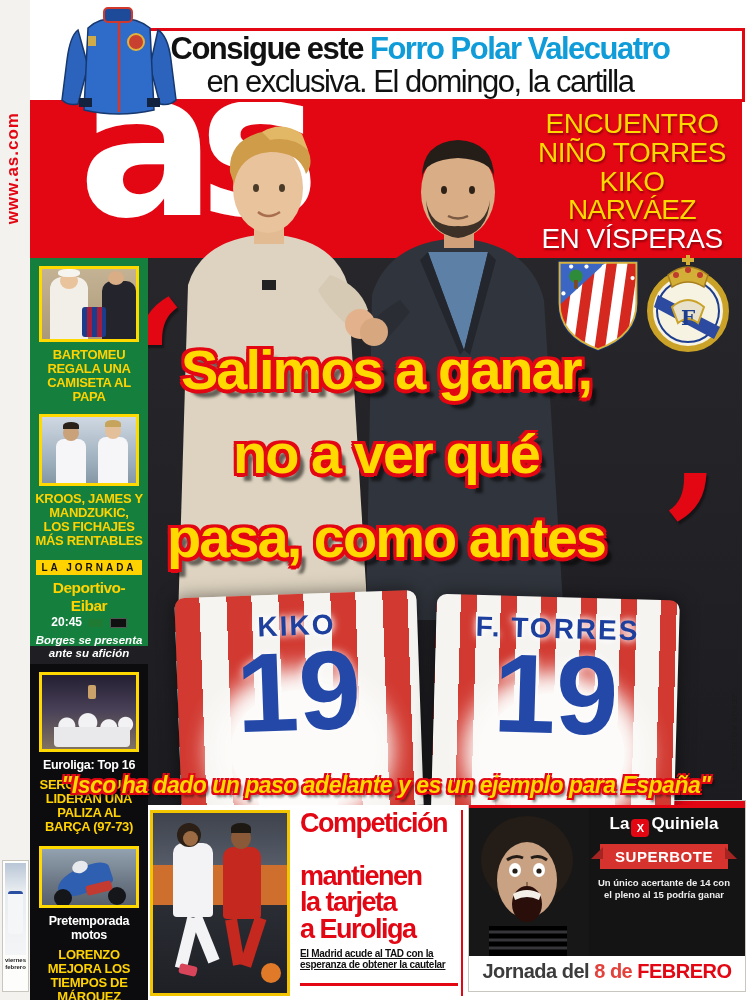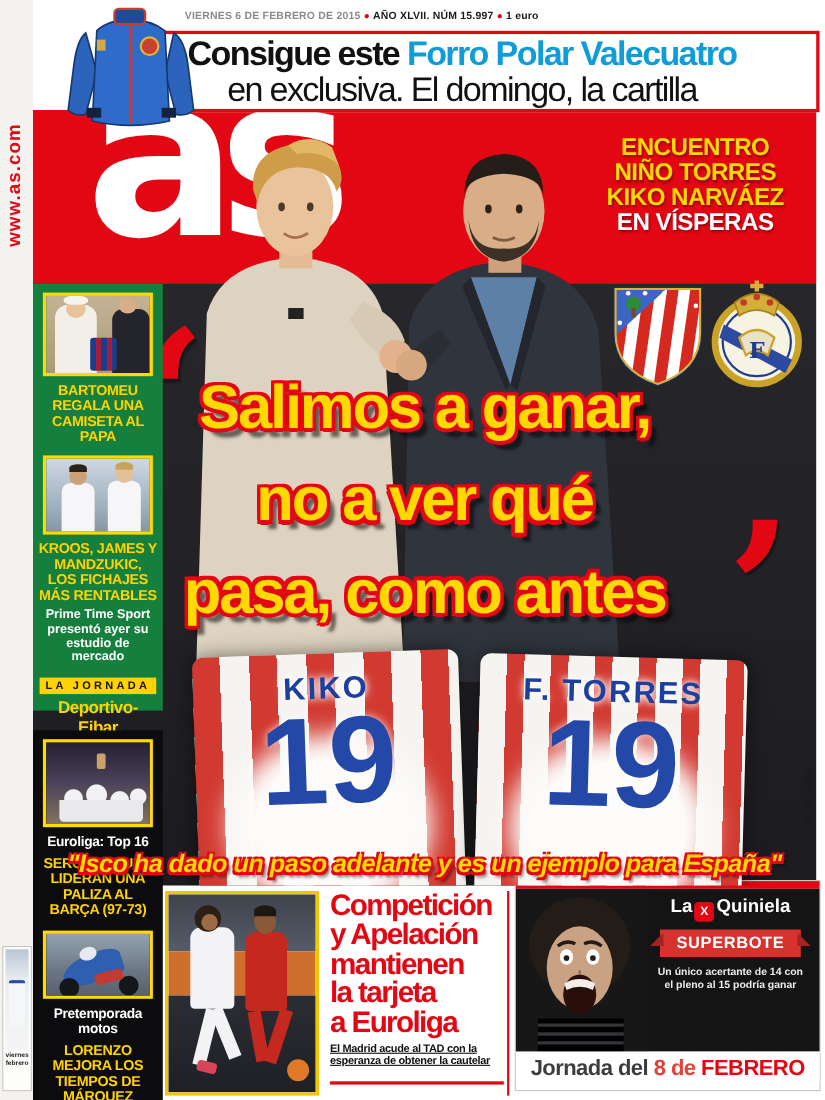--- a/index.html
+++ b/index.html
@@ -21,21 +21,21 @@
 
   
   .left-rail{left:0;top:0;width:30px;height:1000px;background:#f4f2ee;}
   .website{left:3px;top:112px;writing-mode:vertical-rl;transform:rotate(180deg);color:#e30613;font-size:17px;font-weight:bold;letter-spacing:1px;z-index:5;}
 
   
   .photo-area{left:30px;top:100px;width:712px;height:705px;background:linear-gradient(180deg,#2a2a2e 0%,#232227 55%,#1c1b1f 100%);overflow:hidden;}
   .red-band{left:0;top:0;width:712px;height:158px;background:#e30613;z-index:1;}
   .as-logo{left:48px;top:-58px;z-index:2;font-family:"DejaVu Sans",sans-serif;font-weight:900;font-size:205px;color:#ffffff;letter-spacing:-18px;line-height:1;}
   .figures{left:0;top:0;z-index:3;}
-  .encuentro{right:12px;top:10px;width:196px;text-align:center;z-index:4;font-weight:700;font-size:22px;line-height:1.03;letter-spacing:-0.5px;text-shadow:1px 2px 2px rgba(0,0,0,.35);margin-top:13px;}
+  .encuentro{right:12px;top:10px;width:196px;text-align:center;z-index:4;font-weight:400;font-size:28px;line-height:1.03;letter-spacing:-0.5px;text-shadow:1px 2px 2px rgba(0,0,0,.35);}
   .encuentro .y{color:#ffd900;display:block;}
   .encuentro .w{color:#ffffff;display:block;}
   .crests{right:4px;top:153px;width:188px;height:100px;z-index:4;}
   .crest-atm{left:0;top:2px;z-index:2;}
   .crest-rma{right:0;top:0;z-index:1;}
 
   .shirt{position:absolute;z-index:4;border-radius:10px 10px 0 0;text-align:center;box-shadow:0 0 18px rgba(0,0,0,.5);}
   .shirt-kiko{left:148px;top:494px;width:242px;height:215px;transform:rotate(-2deg);
     background:repeating-linear-gradient(90deg,#d23a31 0 25px,#f6f4f1 25px 52px);}
   .shirt-torres{left:404px;top:497px;width:243px;height:212px;transform:rotate(1.6deg);
@@ -101,27 +101,20 @@
   svg{display:block;}
 </style>
 </head>
 <body>
 
 <div class="page">
 
   <div class="abs left-rail"></div>
   <div class="abs website">www.as.com</div>
 
-  <div class="abs dateline">
-    <span>VIERNES 6 DE FEBRERO DE 2015</span>
-    <span class="red-dot">●</span>
-    <b>AÑO XLVII. NÚM 15.997</b>
-    <span class="red-dot">●</span>
-    <b>1 euro</b>
-  </div>
 
   <div class="abs promo-box">
     <div class="promo-l1">
       <span>Consigue este </span><span class="blue">Forro Polar Valecuatro</span>
     </div>
     <div class="promo-l2">en exclusiva. El domingo, la cartilla</div>
   </div>
 
   <div class="abs jacket">
     <svg width="122" height="118" viewBox="0 0 122 118">
@@ -257,21 +250,20 @@
     <div class="sb-photo" style="width:100px;height:72px;margin-top:10px;">
       <div class="abs" style="left:0;top:0;width:100px;height:72px;background:linear-gradient(180deg,#cfd8e2 0%,#9fb0be 60%,#7e8f9d 100%);"></div>
       <div class="abs" style="left:14px;top:22px;width:30px;height:50px;background:#f6f6f8;border-radius:8px 8px 0 0;"></div>
       <div class="abs" style="left:21px;top:8px;width:16px;height:16px;background:#caa27a;border-radius:50%;"></div>
       <div class="abs" style="left:21px;top:5px;width:16px;height:7px;background:#2a2118;border-radius:50% 50% 0 0;"></div>
       <div class="abs" style="left:56px;top:20px;width:30px;height:52px;background:#f6f6f8;border-radius:8px 8px 0 0;"></div>
       <div class="abs" style="left:63px;top:6px;width:16px;height:16px;background:#e3c09a;border-radius:50%;"></div>
       <div class="abs" style="left:63px;top:3px;width:16px;height:7px;background:#c7a45c;border-radius:50% 50% 0 0;"></div>
     </div>
     <div class="sb-title-y">KROOS, JAMES Y MANDZUKIC, LOS FICHAJES MÁS RENTABLES</div>
-    <div class="sb-sub-w">Prime Time Sport presentó ayer su estudio de mercado</div>
 
     <div class="jornada-chip">LA JORNADA</div>
     <div class="match-teams">Deportivo-Eibar</div>
     <div class="match-time">
       <span>20:45</span>
       <span class="tv-chip tv1"></span>
       <span class="tv-chip tv2"></span>
     </div>
     <div class="match-note">Borges se presenta ante su afición</div>
   </div>
@@ -322,21 +314,21 @@
     <div class="abs" style="left:78px;top:14px;width:20px;height:22px;background:#8a5a38;border-radius:50%;"></div>
     <div class="abs" style="left:78px;top:10px;width:20px;height:10px;background:#1e1812;border-radius:50% 50% 0 0;"></div>
     <div class="abs" style="left:76px;top:106px;width:12px;height:46px;background:#c4281e;transform:rotate(-10deg);"></div>
     <div class="abs" style="left:94px;top:104px;width:12px;height:50px;background:#c4281e;transform:rotate(18deg);"></div>
     <div class="abs" style="left:108px;top:150px;width:20px;height:20px;background:#e07a28;border-radius:50%;"></div>
   </div>
 
   <div class="abs marcelo-story">
     <div class="marcelo-hl">
       <span>Competición</span><br>
-      <span>y Apelación</span><br>
+      <br>
       <span>mantienen</span><br>
       <span>la tarjeta</span><br>
       <span>a Euroliga</span>
     </div>
     <div class="marcelo-sub">El Madrid acude al TAD con la esperanza de obtener la cautelar</div>
   </div>
 
   <div class="abs divider-v"></div>
 
   <div class="abs quiniela-ad">

